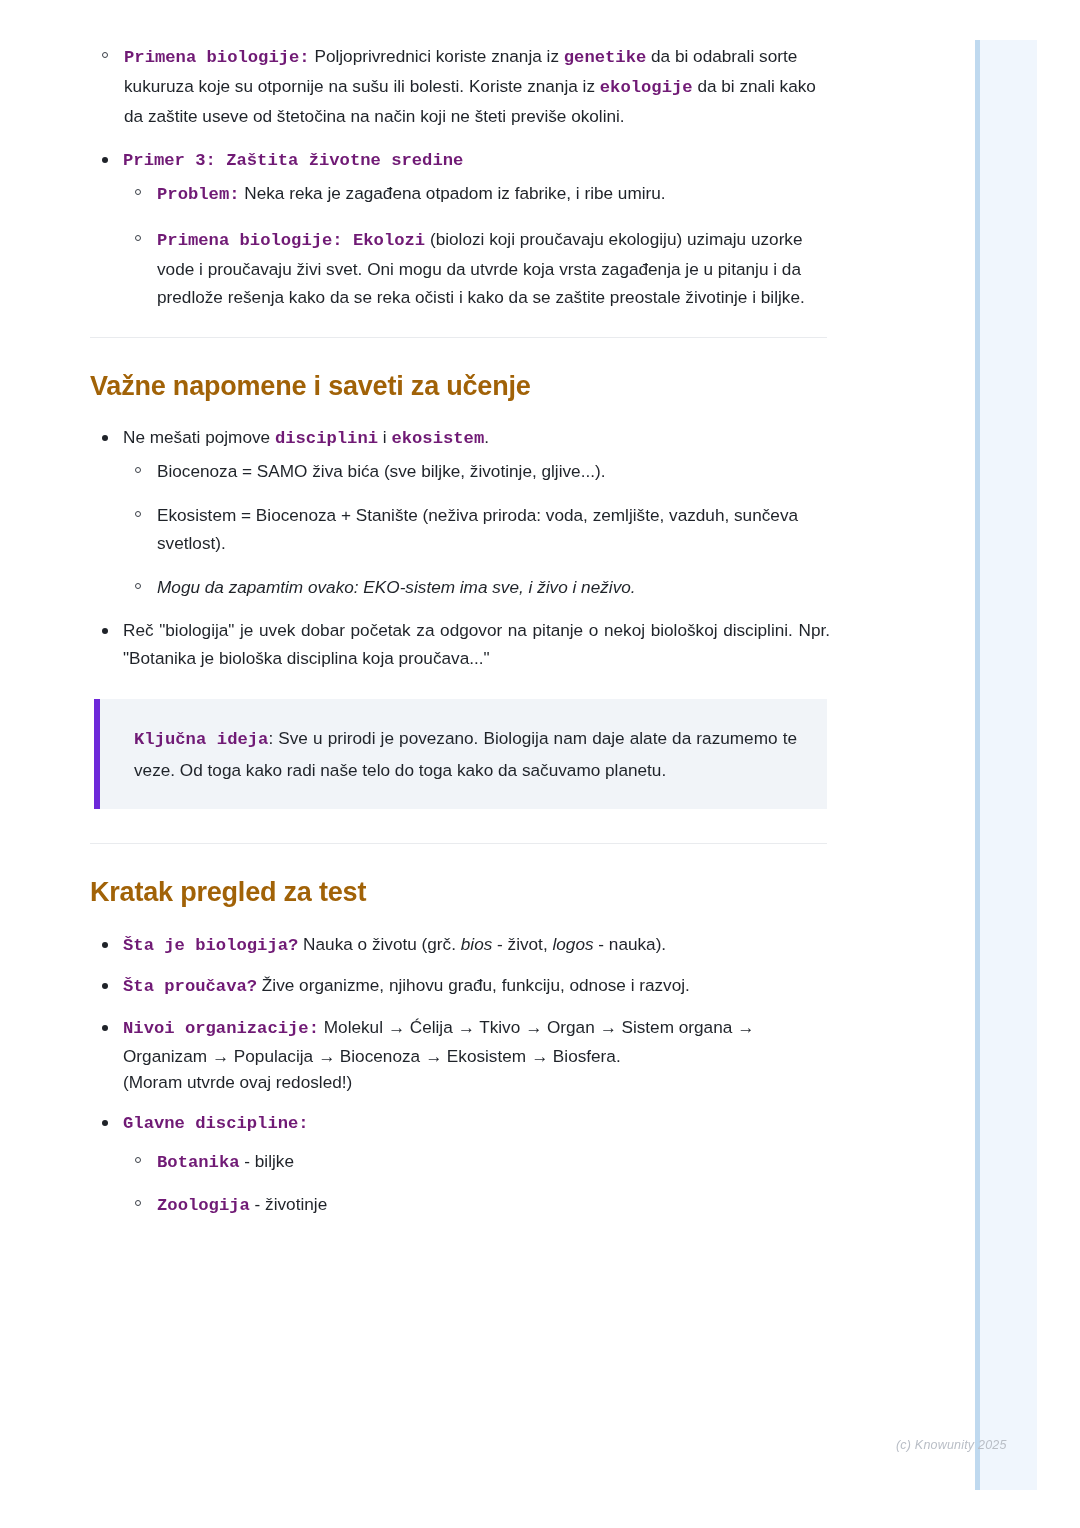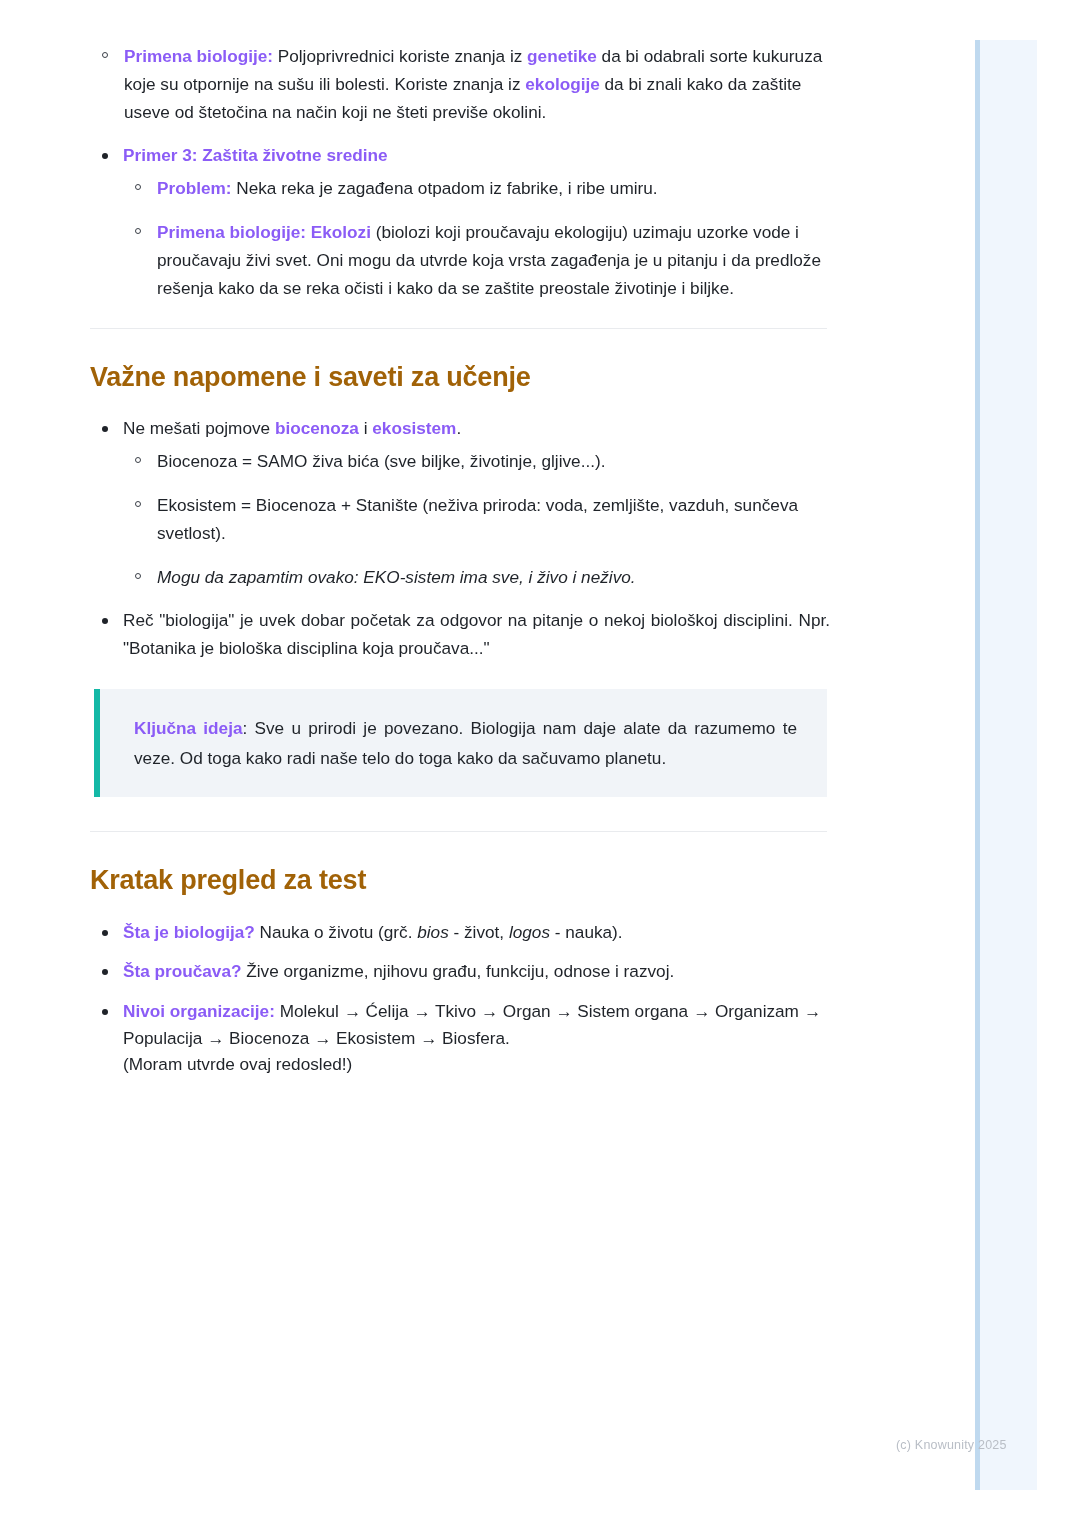--- a/index.html
+++ b/index.html
@@ -85,21 +85,21 @@
     left: 12px;
     top: 10px;
     width: 6px;
     height: 6px;
     border-radius: 50%;
     border: 1.4px solid #3c4149;
     box-sizing: border-box;
     background: transparent;
   }
 
-  b, strong { font-weight: 700; color: #8b5cf6; }
+  b, strong { font-weight: 700; color: #701a75; font-family: Liberation Mono, monospace; }
   i, em { }
 
   .muted-italic {
     font-style: italic;
     color: #54595f;
   }
 
   
   h2.section-title {
     font-size: 27px;
@@ -121,21 +121,21 @@
 
   
   .justify { text-align: justify; text-justify: inter-word; }
 
   
   .callout {
     margin: 26px 0 0 4px;
     width: 733px;
     box-sizing: border-box;
     background: #f1f4f8;
-    border-left: 6px solid #14b8a6;
+    border-left: 6px solid #6d28d9;
     padding: 24px 30px 24px 34px;
     font-size: 17.2px;
     line-height: 1.75;
     color: #1f2329;
     text-align: justify;
   }
 
   
   ul.compact > li.b1 {
     margin-bottom: 13px;
@@ -146,20 +146,21 @@
 
   
   #watermark {
     position: absolute;
     left: 896px;
     top: 1438px;
     font-size: 12.5px;
     color: #b9bec6;
     letter-spacing: 0.2px;
     white-space: nowrap;
+    font-style: italic;
   }
 </style>
 </head>
 <body>
 
 <div id="right-strip"></div>
 
 <div id="page">
   <div class="content">
 
@@ -182,21 +183,21 @@
         </ul>
       </li>
     </ul>
 
     <hr class="divider">
 
     <h2 class="section-title">Važne napomene i saveti za učenje</h2>
 
     <ul class="lvl1">
       <li class="b1">
-        <span>Ne mešati pojmove </span><b>biocenoza</b><span> i </span><b>ekosistem</b><span>.</span>
+        <span>Ne mešati pojmove </span><b>disciplini</b><span> i </span><b>ekosistem</b><span>.</span>
         <ul class="lvl2">
           <li class="b2">Biocenoza = SAMO živa bića (sve biljke, životinje, gljive...).</li>
           <li class="b2">Ekosistem = Biocenoza + Stanište (neživa priroda: voda, zemljište, vazduh, sunčeva svetlost).</li>
           <li class="b2 muted-italic">Mogu da zapamtim ovako: EKO-sistem ima sve, i živo i neživo.</li>
         </ul>
       </li>
       <li class="b1 justify">Reč "biologija" je uvek dobar početak za odgovor na pitanje o nekoj biološkoj disciplini. Npr. "Botanika je biološka disciplina koja proučava..."</li>
     </ul>
 
     <div class="callout">
@@ -211,18 +212,29 @@
       <li class="b1">
         <b>Šta je biologija?</b><span> Nauka o životu (grč. </span><i>bios</i><span> - život, </span><i>logos</i><span> - nauka).</span>
       </li>
       <li class="b1">
         <b>Šta proučava?</b><span> Žive organizme, njihovu građu, funkciju, odnose i razvoj.</span>
       </li>
       <li class="b1">
         <b>Nivoi organizacije:</b><span class="arrow-run"> Molekul → Ćelija → Tkivo → Organ → Sistem organa → Organizam → Populacija → Biocenoza → Ekosistem → Biosfera.</span><br>
         <span>(Moram utvrde ovaj redosled!)</span>
       </li>
+      <li class="b1">
+        <b>Glavne discipline:</b>
+        <ul class="lvl2">
+          <li class="b2">
+            <b>Botanika</b><span> - biljke</span>
+          </li>
+          <li class="b2">
+            <b>Zoologija</b><span> - životinje</span>
+          </li>
+        </ul>
+      </li>
     </ul>
 
   </div>
 </div>
 
 <div id="watermark">(c) Knowunity 2025</div>
 
 </body></html>

